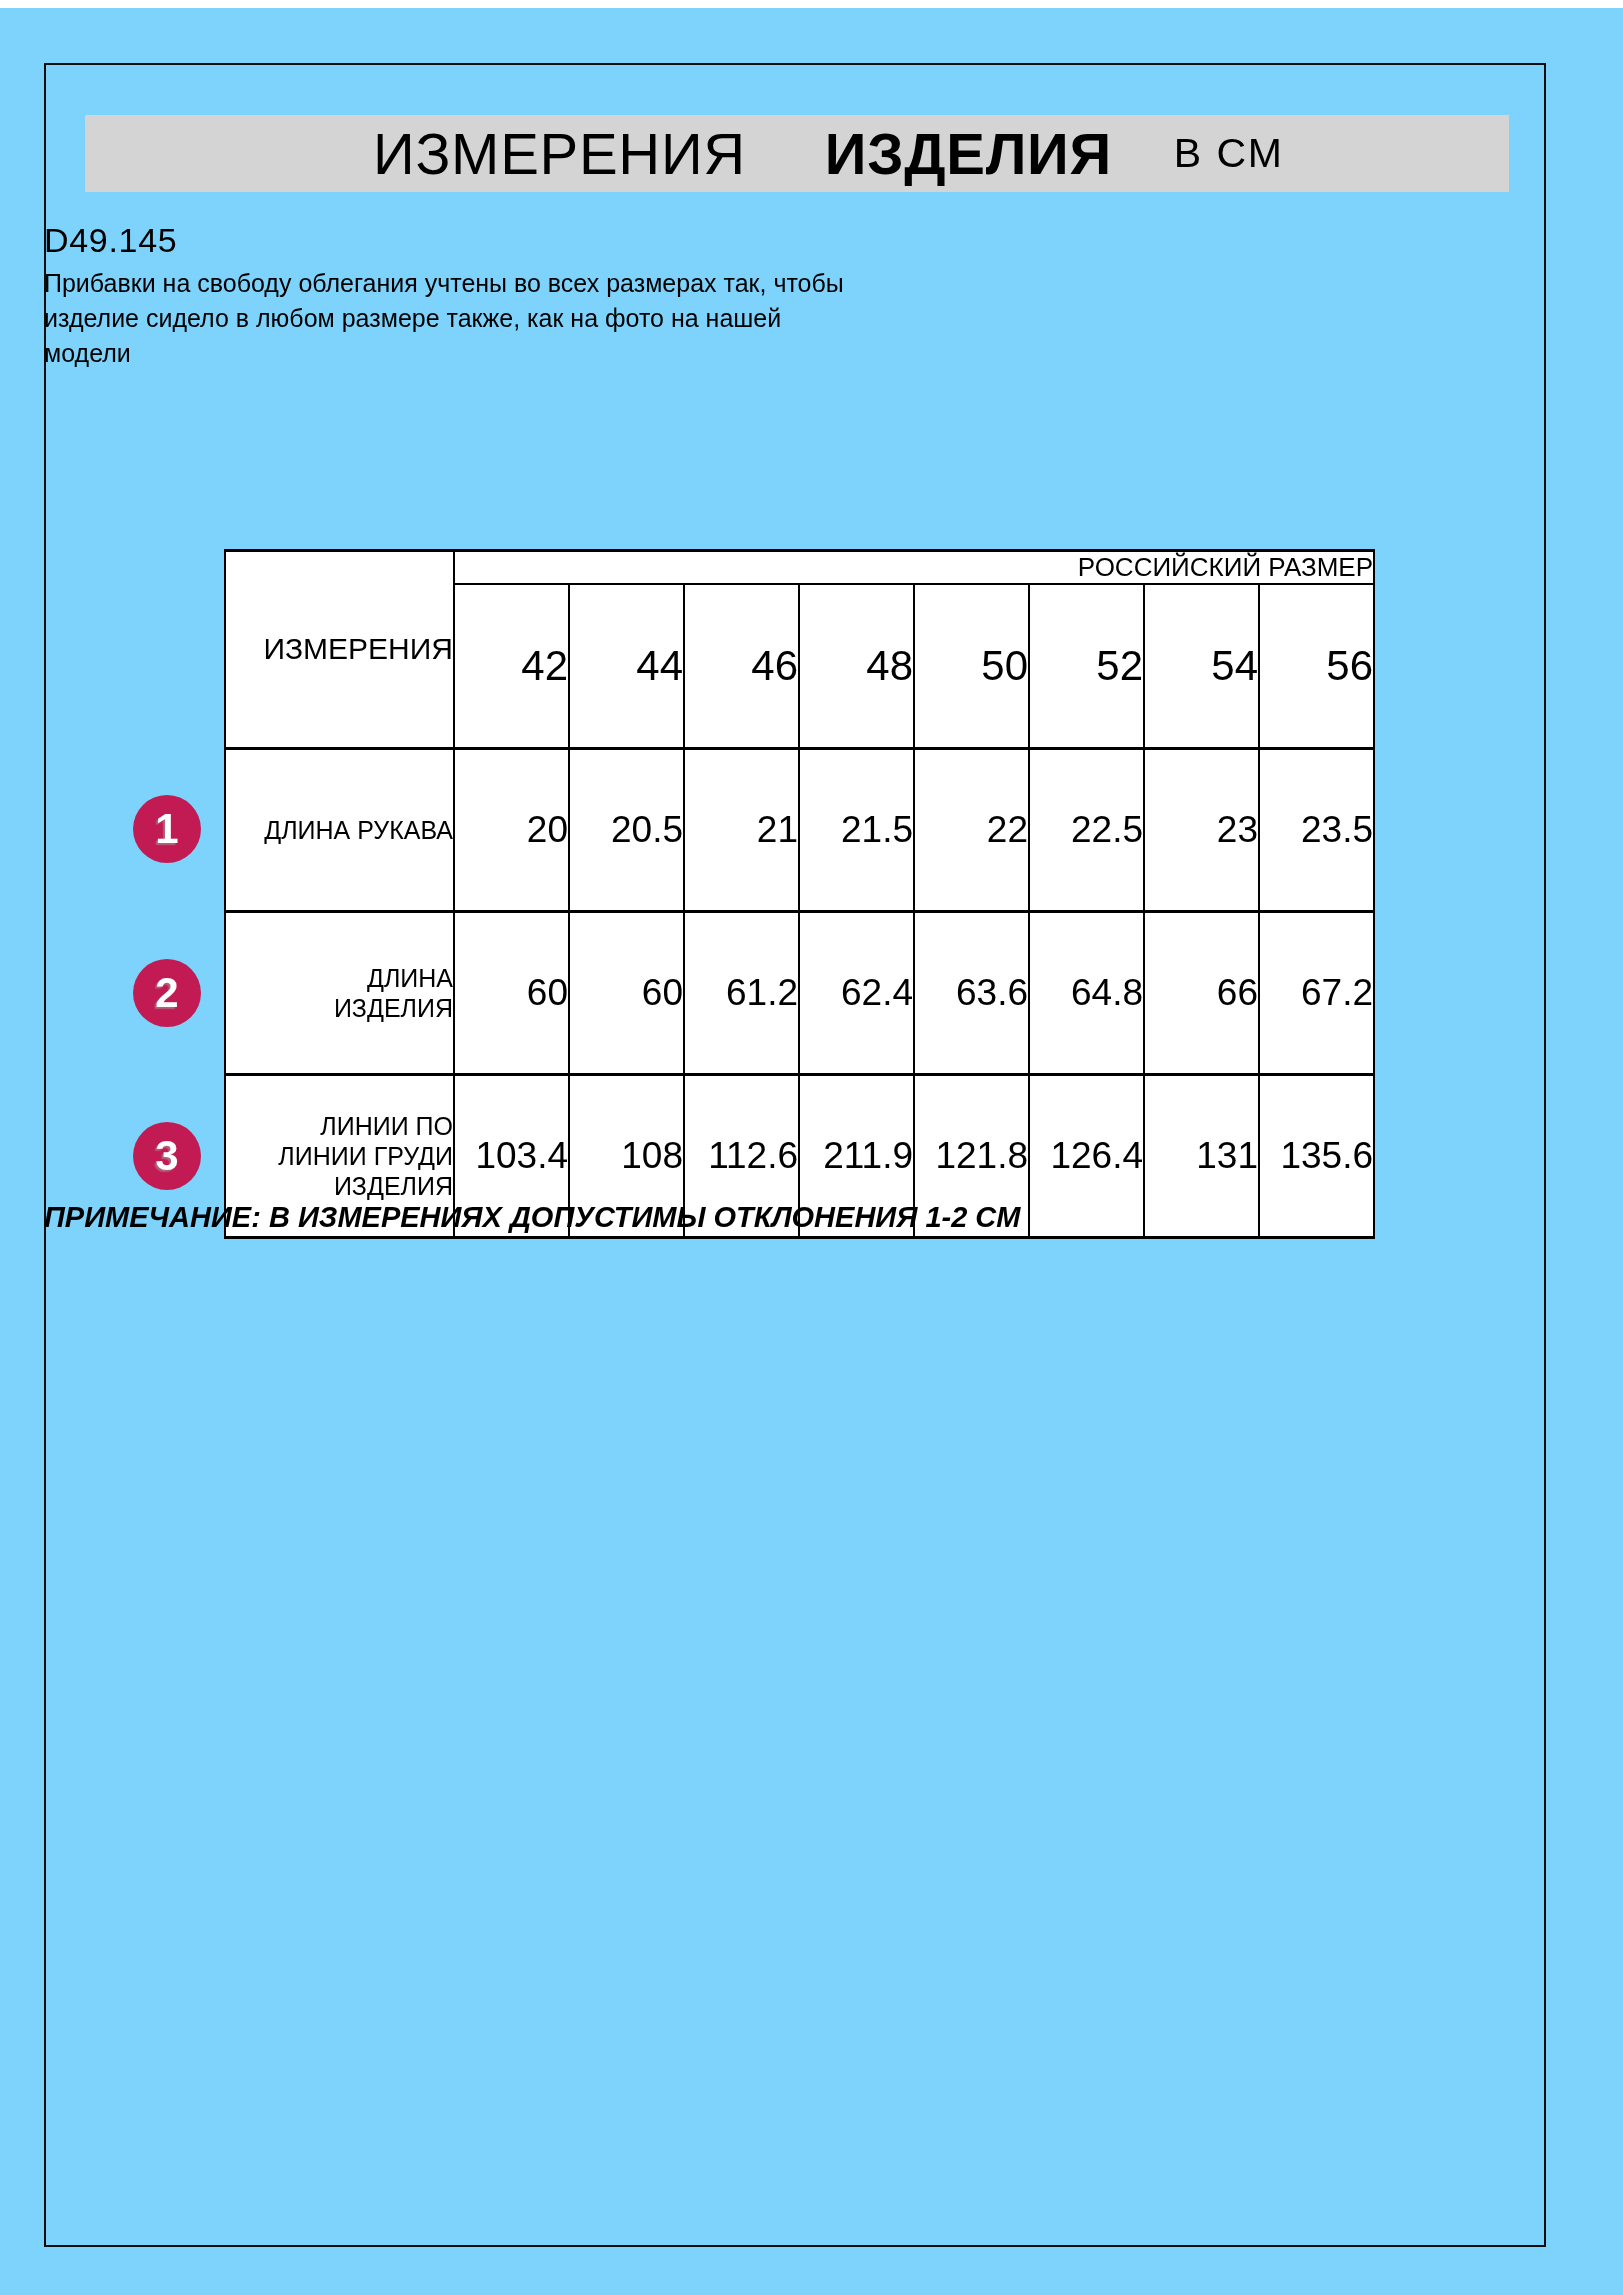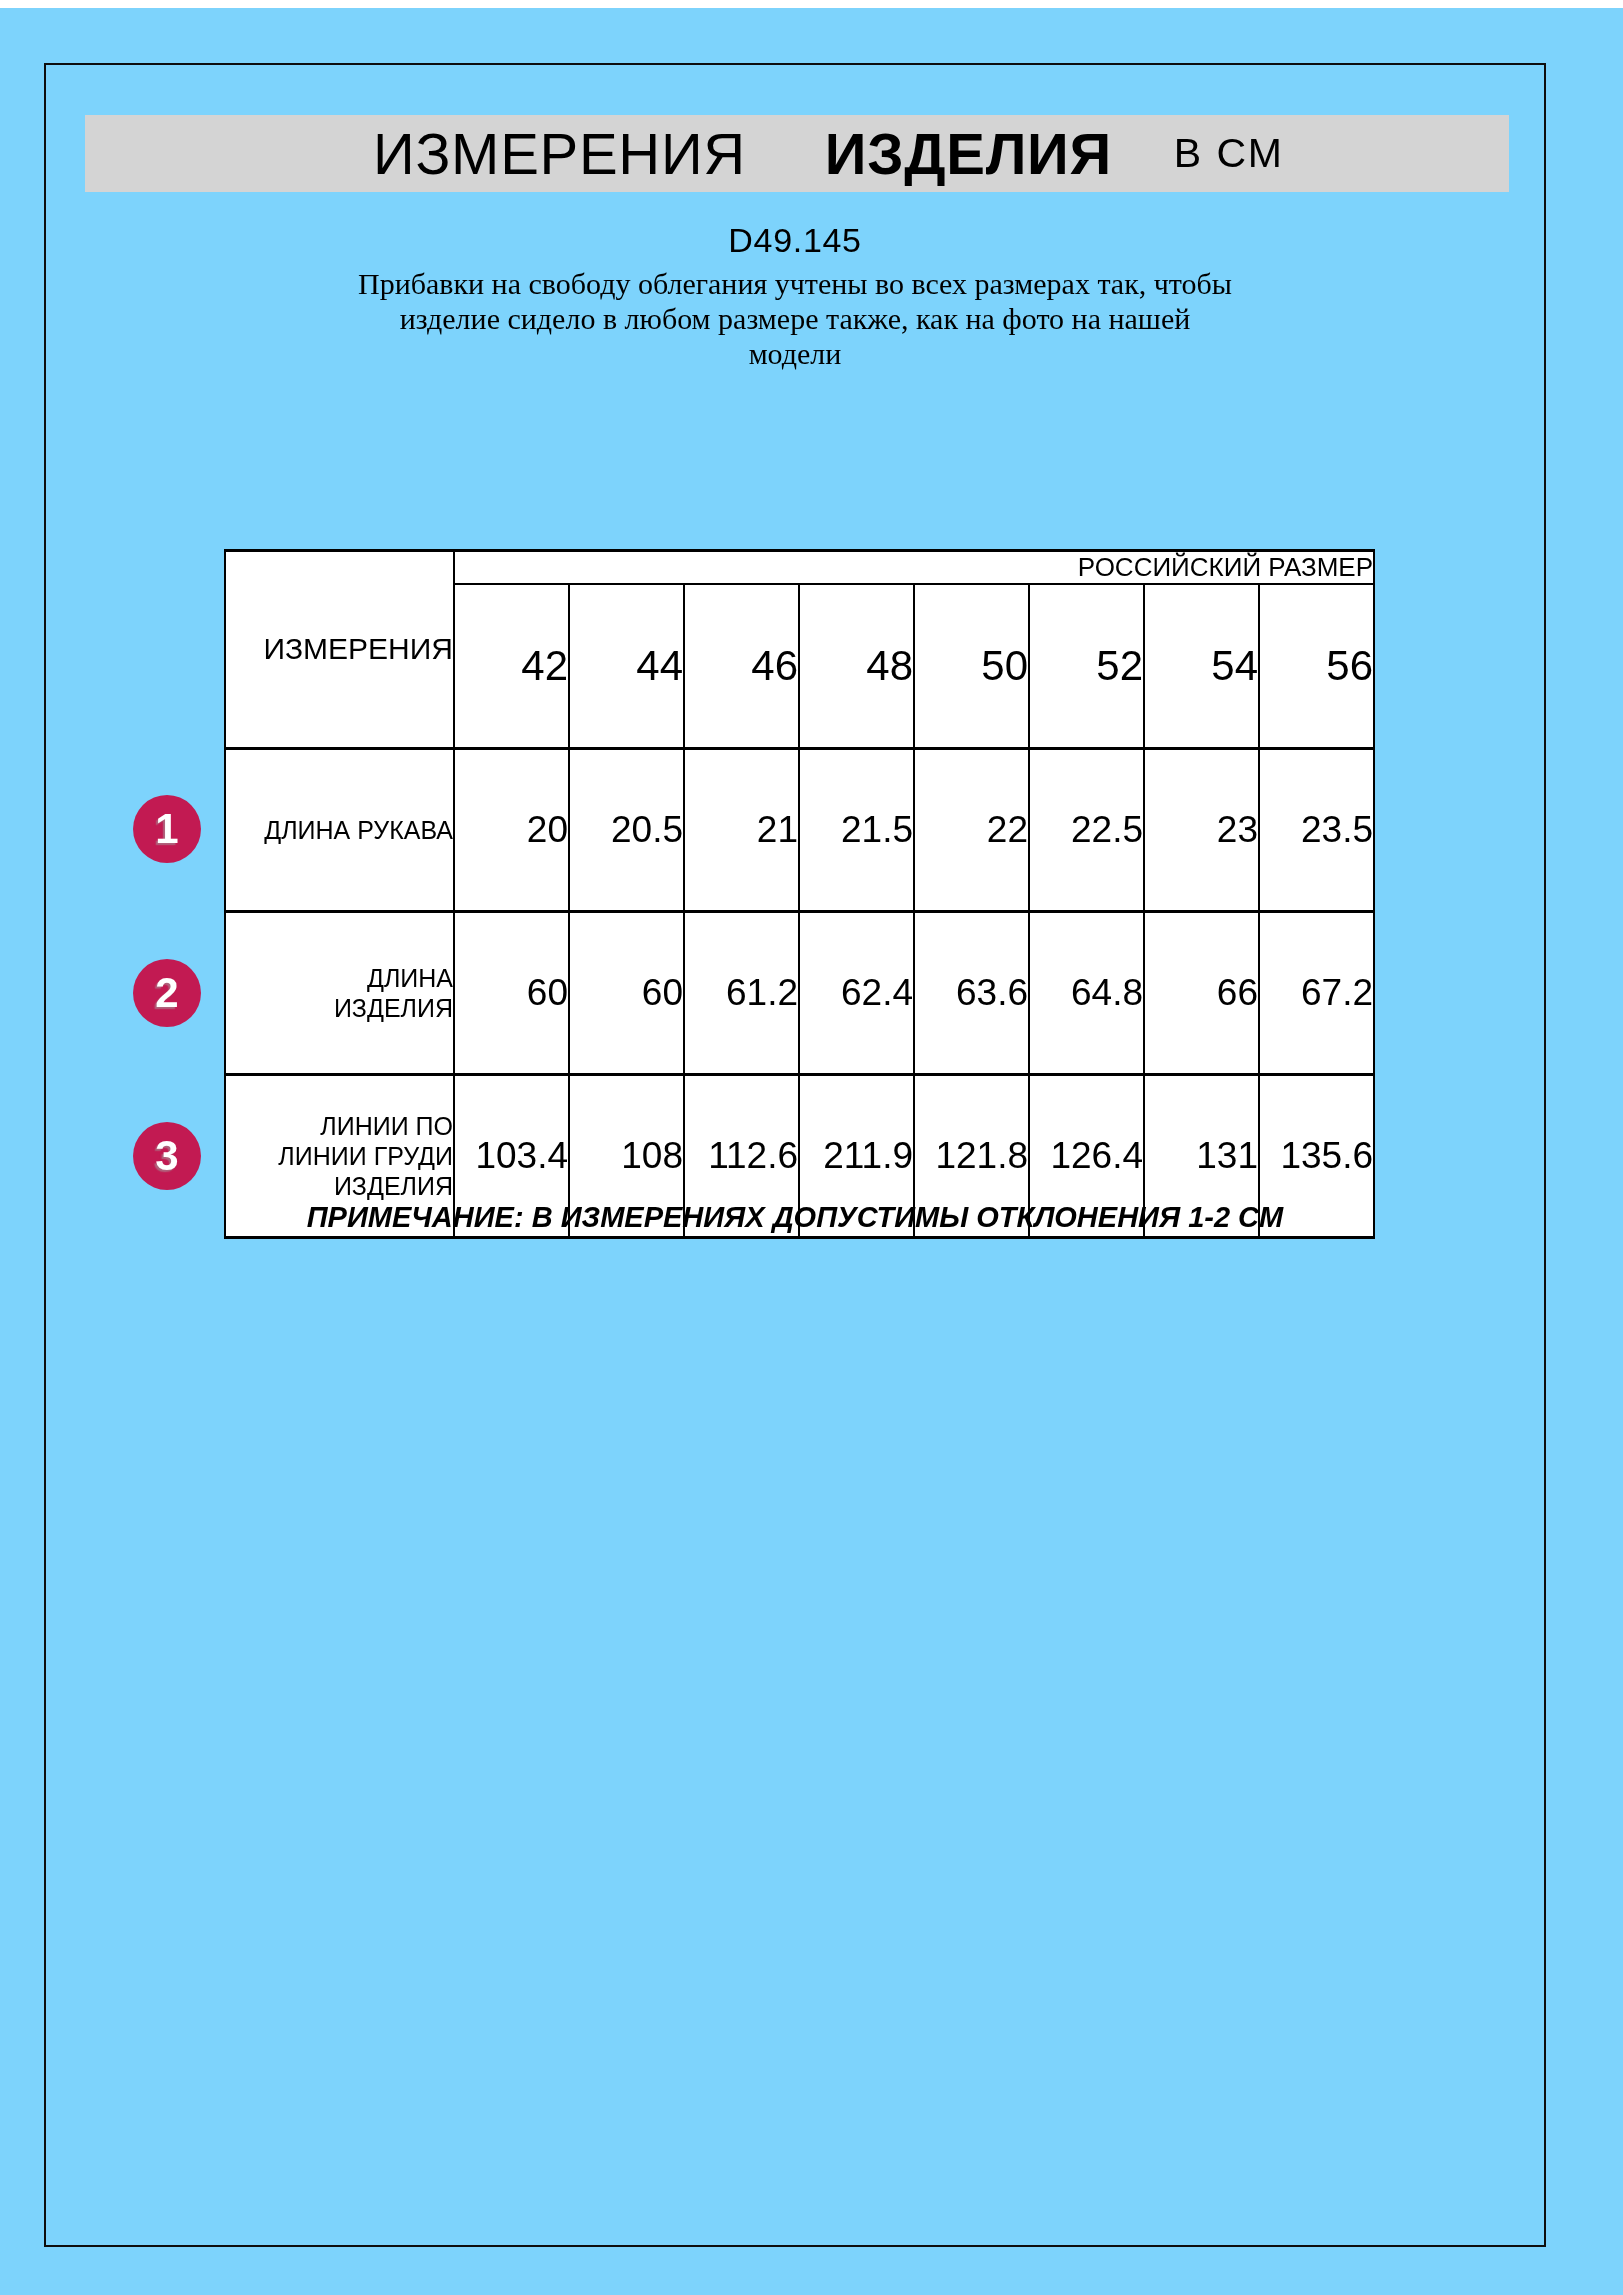--- a/index.html
+++ b/index.html
@@ -15,23 +15,23 @@
   }
   .title-band {
     position:absolute; left:85px; top:107px; width:1424px; height:77px;
     background:var(--band,#d4d4d4);
     display:flex; align-items:center;
   }
   .title-word1 { font-size:58px; font-weight:400; letter-spacing:0.7px; margin-left:288px; white-space:nowrap; }
   .title-word2 { font-size:58px; font-weight:700; letter-spacing:0.7px; margin-left:79px; white-space:nowrap; }
   .title-word3 { font-size:41px; font-weight:400; letter-spacing:2px; margin-left:62px; white-space:nowrap;text-align:right; }
 
-  .centered-block { position:absolute; left:44px; width:1502px; text-align:center; }
+  .centered-block { position:absolute; left:44px; width:1502px; text-align:left; }
   .model-code { top:213px; font-size:34px; letter-spacing:0.7px; }
-  .intro { top:258px; font-size:30px; line-height:35px;font-family:Liberation Serif, serif; }
+  .intro { top:258px; font-size:25px; line-height:35px; }
   .note-line { top:1193px; font-size:29px; font-weight:700;font-style:italic; }
 
   table.size-table {
     position:absolute; left:224px; top:541px;
     border-collapse:collapse; table-layout:fixed;
     border:2px solid #000; border-top-width:3.3px; border-bottom-width:3.3px;
   }
   .size-table col.label-col { width:229px; }
   .size-table col.size-col  { width:115px; }
   .size-table th, .size-table td {

